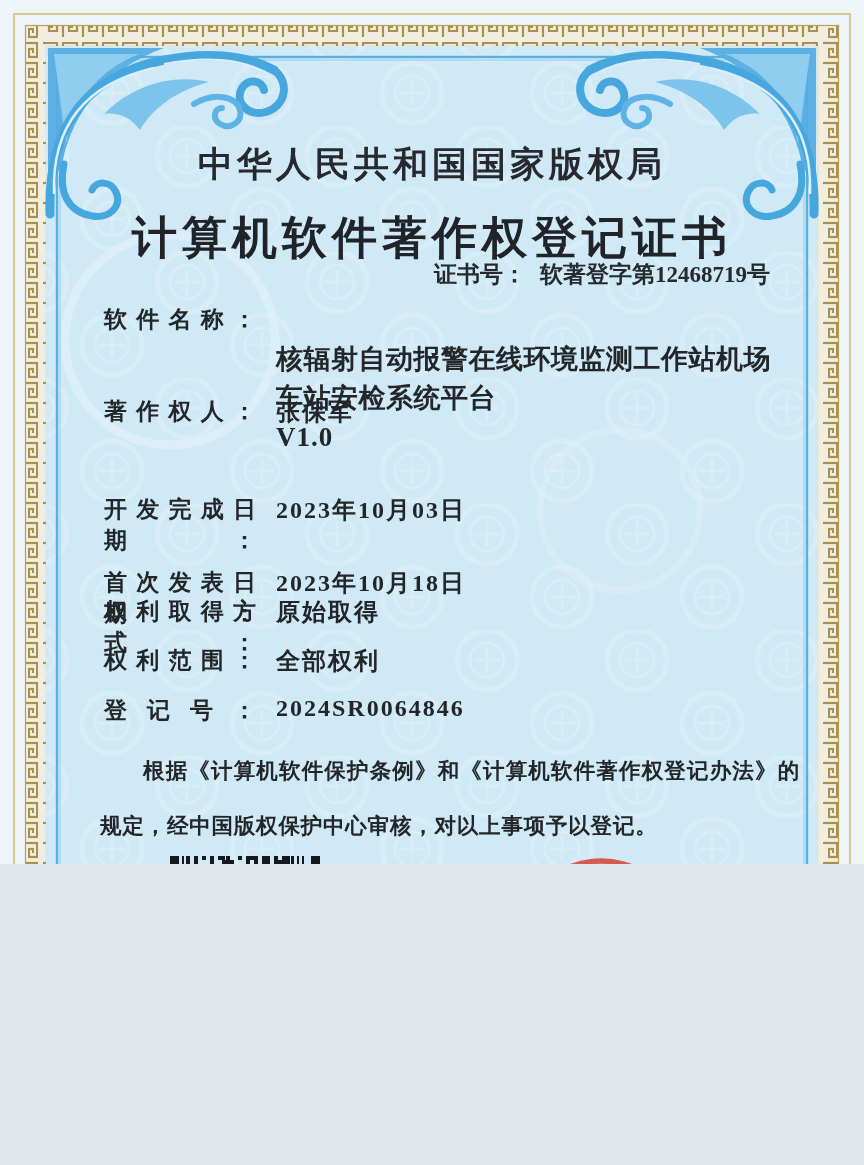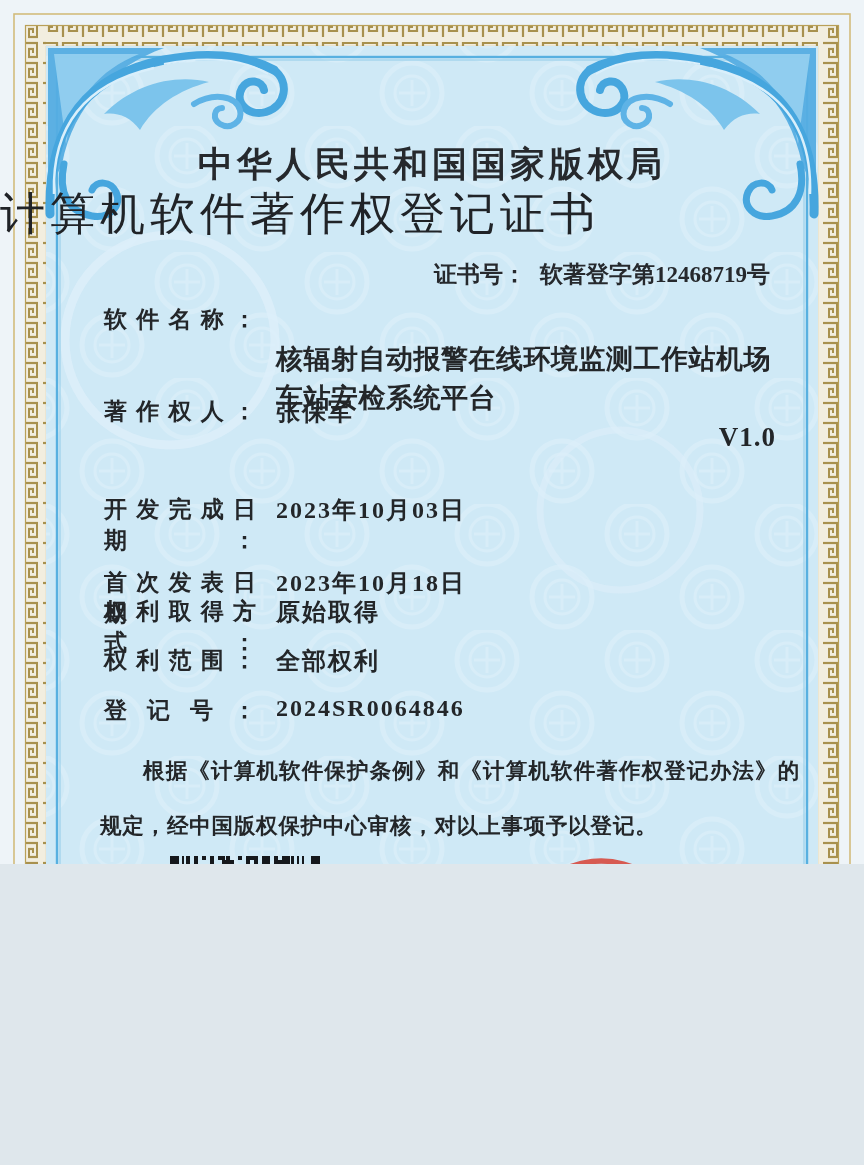--- a/index.html
+++ b/index.html
@@ -17,23 +17,23 @@
   .bg-svg{position:absolute;left:0;top:0;width:864px;height:1165px;}
   .abs{position:absolute;}
 
   .authority{
     left:0;top:141px;width:864px;
     text-align:center;
     font-size:35px;font-weight:700;
     letter-spacing:4px;color:#26292d;
   }
   .cert-title{
-    left:0;top:184px;width:864px;
-    text-align:left;
-    font-size:45px;font-weight:400;
+    left:0;top:208px;width:864px;
+    text-align:center;
+    font-size:45px;font-weight:700;
     letter-spacing:5px;color:#202327;
   }
   .certno-row{
     left:0;top:259px;width:770px;
     text-align:right;
     font-size:23px;font-weight:700;color:#26292d;
   }
   .certno-row .num{margin-left:14px;}
 
   .field-row{left:104px;width:700px;font-weight:700;color:#232629;}
@@ -42,21 +42,21 @@
     font-size:23px;
     text-align:justify;text-align-last:justify;
     vertical-align:top;
   }
   .fvalue{
     display:inline-block;margin-left:16px;
     font-size:24px;letter-spacing:2px;
     vertical-align:top;
   }
   .fvalue.nameval{width:500px;font-size:27px;letter-spacing:0.5px;line-height:39px;margin-top:36px;}
-  .version-line{display:block;letter-spacing:1px;text-align:right;}
+  .version-line{display:block;letter-spacing:1px;}
 
   .statement{
     left:100px;top:744px;width:700px;
     font-size:21.5px;font-weight:700;letter-spacing:0.8px;
     line-height:55px;text-indent:2em;color:#232629;
     text-align:justify;
   }
 
   .issue-date{
     left:524px;top:1019px;

